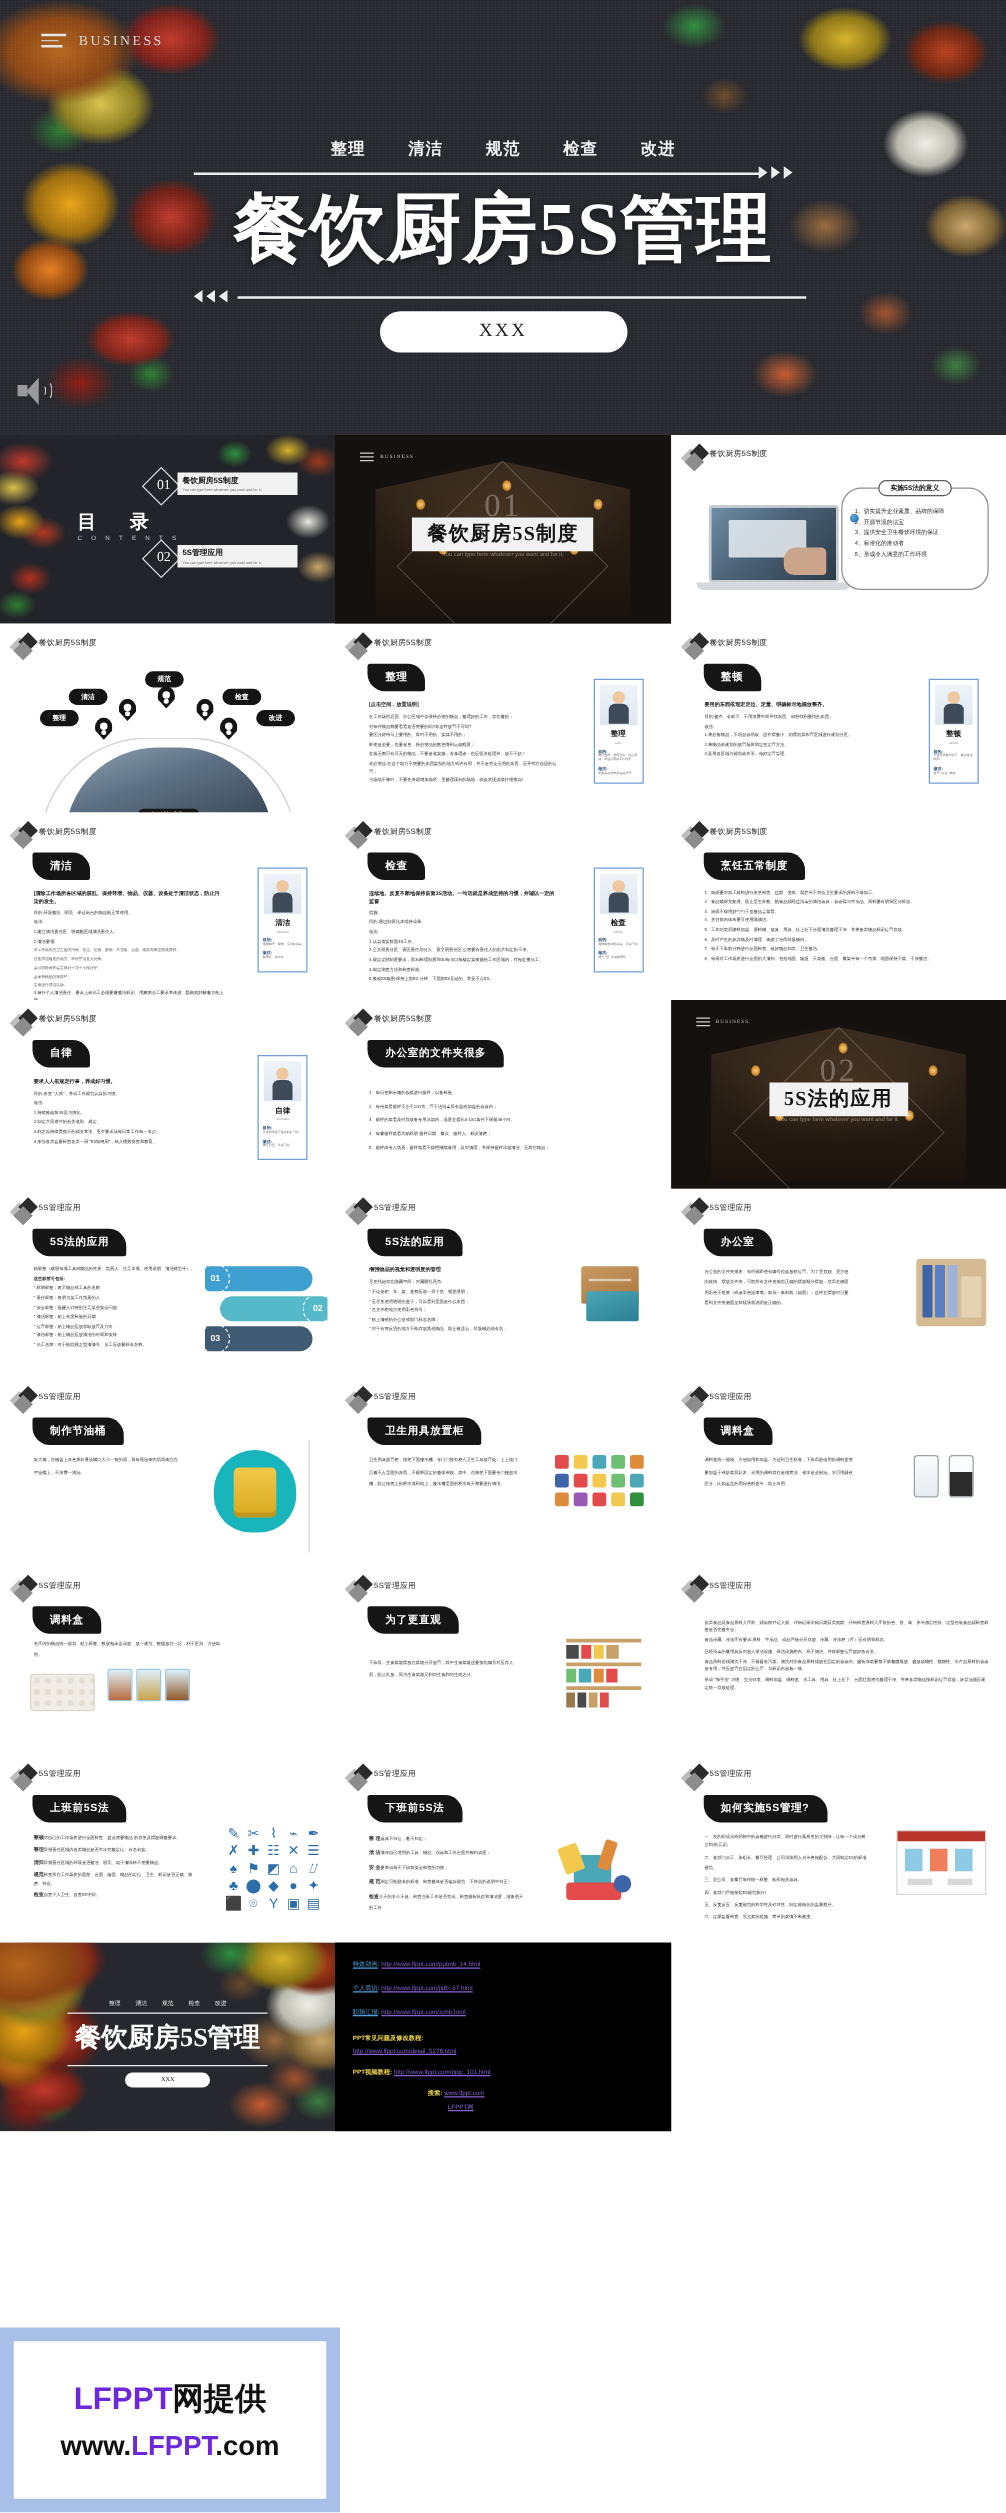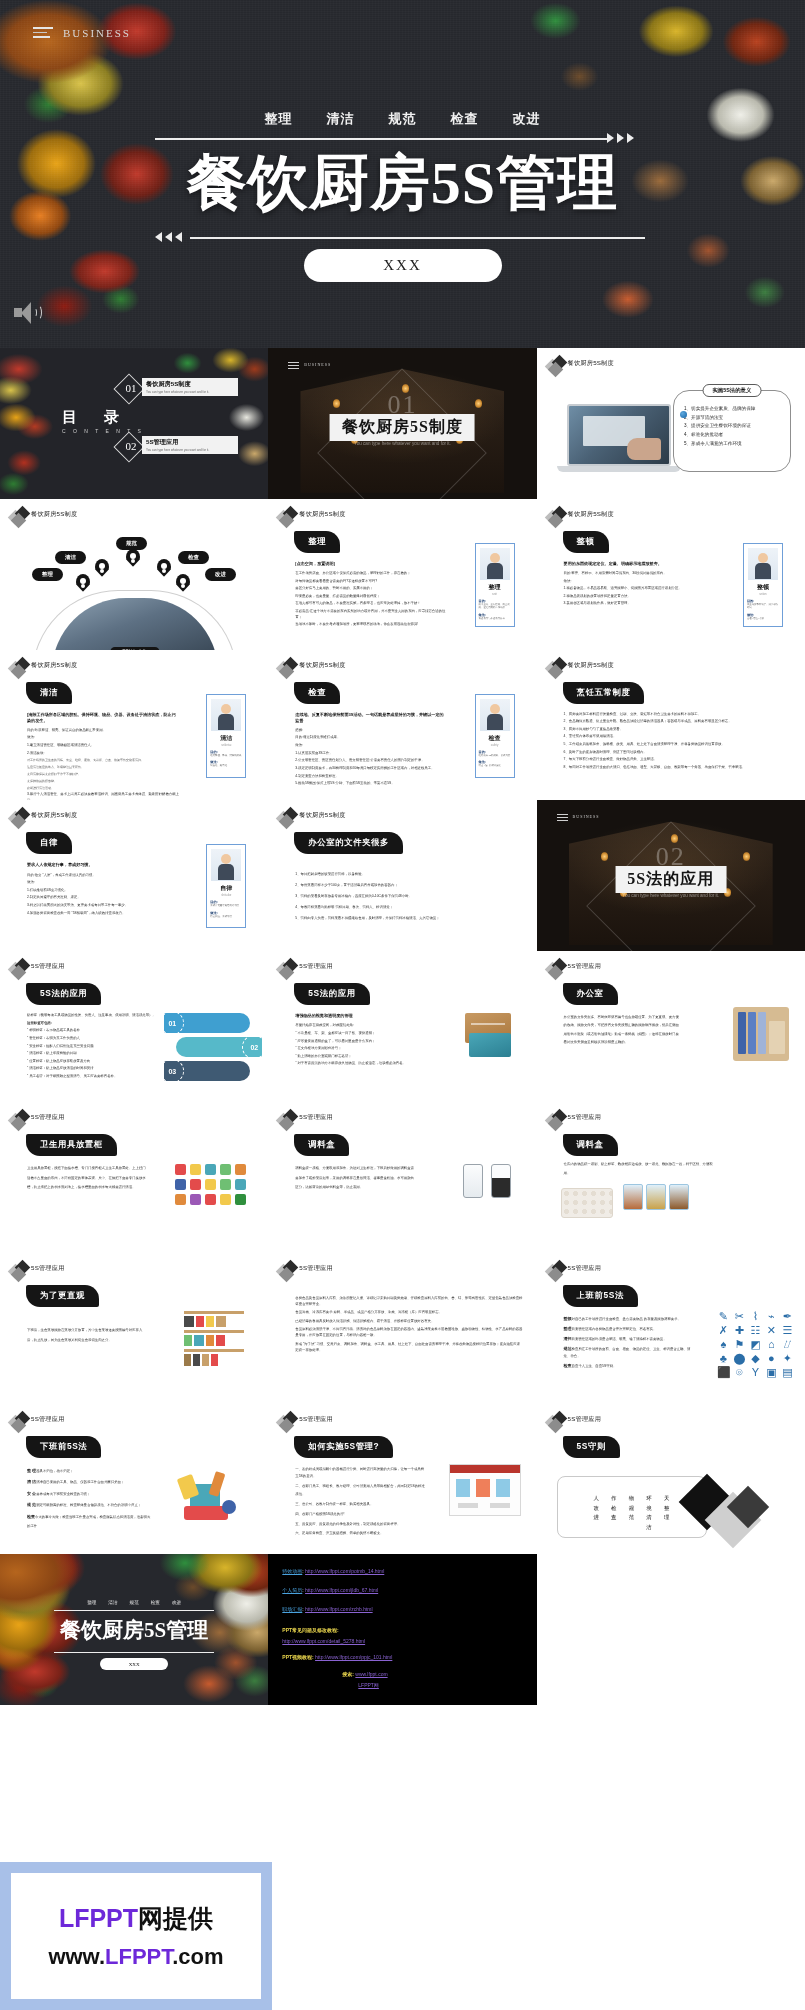--- a/index.html
+++ b/index.html
@@ -870,20 +870,37 @@
     <div class="pic" style="right:16px; top:56px;">
       <div class="shelf-unit">
         <i class="f" style="left:5px; top:5px; width:8px; height:42px; background:#3f63a8"></i>
         <i class="f" style="left:15px; top:5px; width:8px; height:42px; background:#5b7fc4"></i>
         <i class="f" style="left:25px; top:5px; width:8px; height:42px; background:#9fb3d8"></i>
         <i class="f" style="left:36px; top:14px; width:16px; height:33px; background:#e4d2b3"></i>
       </div>
     </div>
   </div>
 
+  <div class="slide">
+    <div class="mark">
+        <div class="d d1"></div>
+        <div class="d d2"></div>
+        <div class="d d3"></div>
+      </div>
+    <div class="crumb">5S管理应用</div>
+    <div class="ribbon">制作节油桶</div>
+    <div class="body-text" style="width:118px; line-height:2.8;">
+      <p>取大桶，在桶盖上灰色原有通油嘴口大小一致的洞，再每瓶油倒完后再倒立在空油嘴上，不浪费一滴油。</p>
+    </div>
+    <div class="pic" style="right:24px; top:58px; width:80px; height:78px;">
+      <div class="teal-blob" style="left:7px; top:0;"></div>
+      <div class="barrel" style="position:absolute; left:23px; top:14px;"></div>
+    </div>
+    <div style="position:absolute; right:20px; top:50px; width:1px; height:90px; background:#d8d8d8;"></div>
+  </div>
 
   <div class="slide">
     <div class="mark">
         <div class="d d1"></div>
         <div class="d d2"></div>
         <div class="d d3"></div>
       </div>
     <div class="crumb">5S管理应用</div>
     <div class="ribbon">卫生用具放置柜</div>
     <div class="body-text" style="width:122px; line-height:2.8;">
@@ -1091,41 +1108,20 @@
         <div class="awn"></div>
         <i class="win" style="left:6px; top:14px; width:14px; height:18px;"></i>
         <i class="win" style="left:26px; top:14px; width:14px; height:18px; background:#ef7f5a"></i>
         <i class="win" style="left:46px; top:14px; width:14px; height:18px;"></i>
         <i class="win" style="left:8px; top:38px; width:20px; height:5px; background:#d8d8d8"></i>
         <i class="win" style="left:40px; top:38px; width:20px; height:5px; background:#d8d8d8"></i>
       </div>
     </div>
   </div>
 
-  <div class="slide">
-    <div class="mark">
-        <div class="d d1"></div>
-        <div class="d d2"></div>
-        <div class="d d3"></div>
-      </div>
-    <div class="crumb">5S管理应用</div>
-    <div class="ribbon">5S守则</div>
-    <div class="rule-card">
-      <div class="rule-cols">
-        <div>人　改　进</div>
-        <div>作　检　查</div>
-        <div>物　规　范</div>
-        <div>环　境　清　洁</div>
-        <div>天　整　理</div>
-      </div>
-    </div>
-    <div class="blackdia" style="left:150px; top:78px; background:#111;"></div>
-    <div class="blackdia" style="left:176px; top:96px; background:#cfcfcf;"></div>
-    <div class="blackdia" style="left:196px; top:88px; background:#3a3a3a; width:30px; height:30px;"></div>
-  </div>
 
   <div class="slide">
     <div class="hero-bg" style="position:absolute; inset:0;"></div>
     <div style="position:absolute; left:0; right:0; top:46px; display:flex; justify-content:center; gap:12px; font-size:4.6px; color:#eee; font-family:'Liberation Serif',serif;">
       <span>整理</span>
       <span>清洁</span>
       <span>规范</span>
       <span>检查</span>
       <span>改进</span>
     </div>

